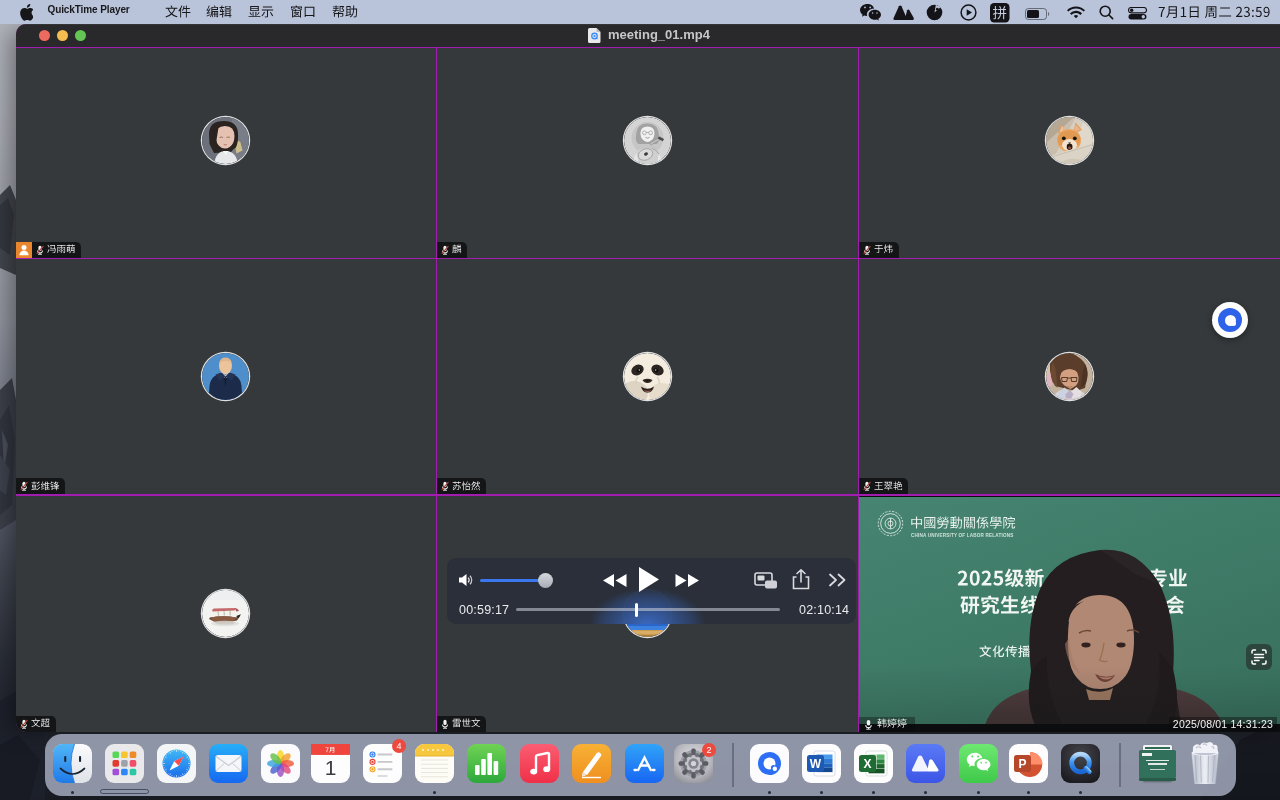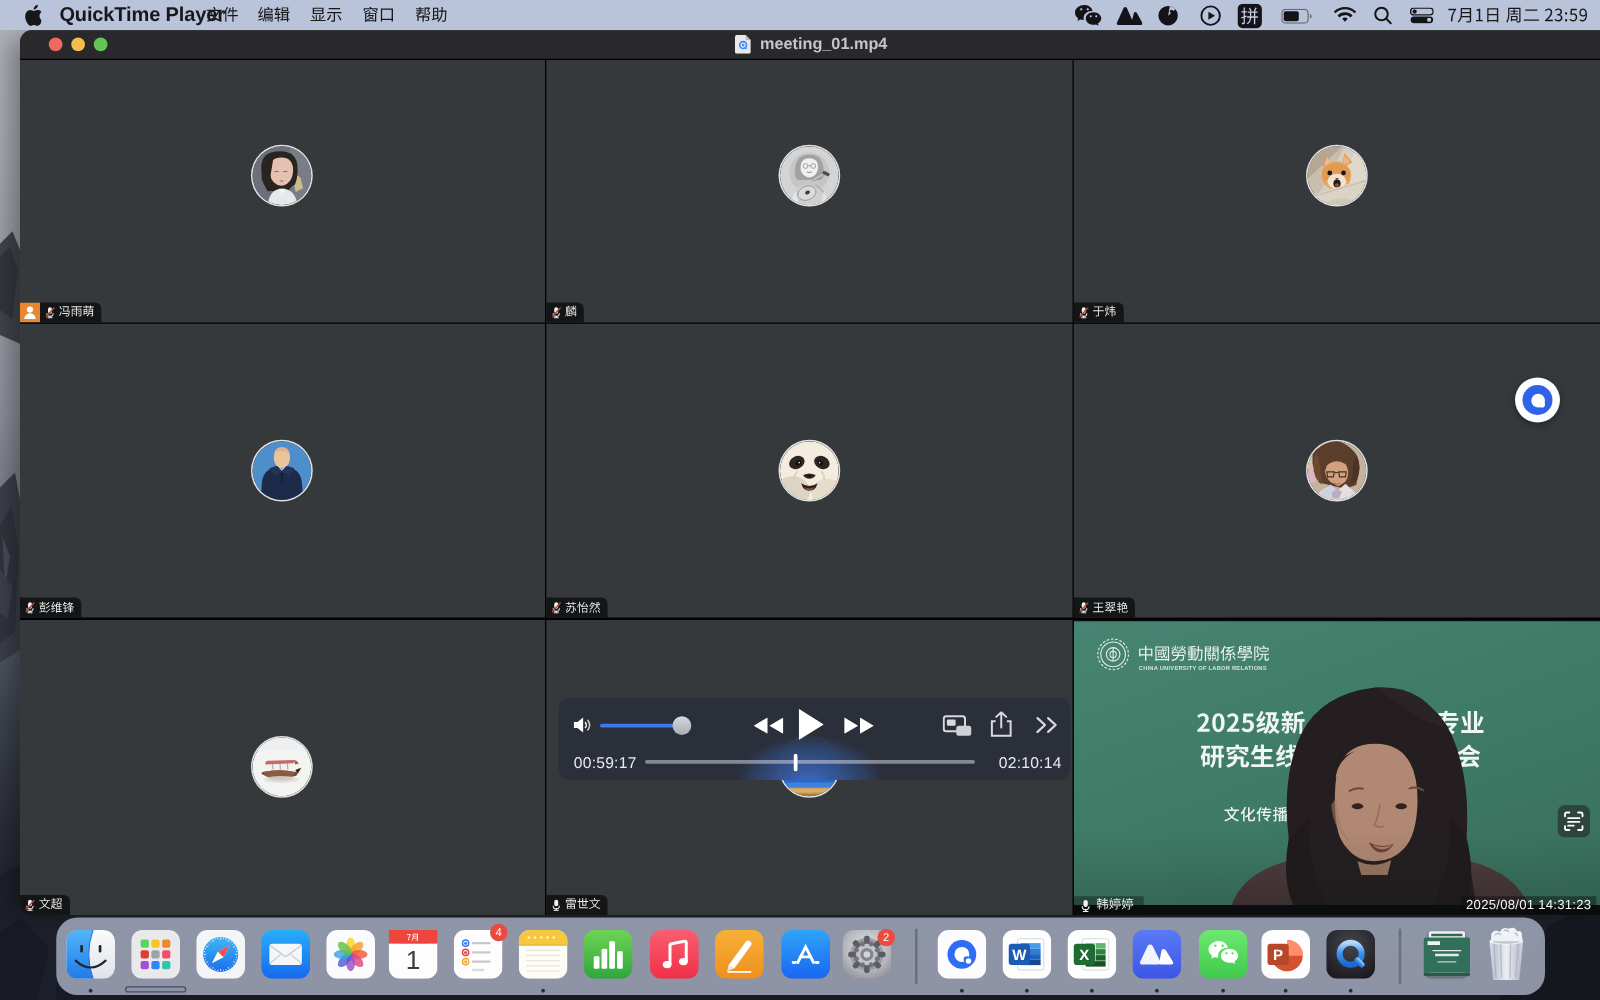--- a/index.html
+++ b/index.html
@@ -1,21 +1,21 @@
 <!DOCTYPE html>
 <html><head><meta charset="utf-8"><style>
 *{margin:0;padding:0;box-sizing:border-box;-webkit-font-smoothing:antialiased}
 html,body{width:1280px;height:800px;overflow:hidden}
 body{font-family:"Liberation Sans",sans-serif;position:relative;background:#20242e}
 .abs{position:absolute}
 #wall{left:0;top:0;width:1280px;height:800px;
  background:linear-gradient(180deg,#b2b4bc 0%,#acaeb6 14%,#9fa1aa 26%,#92959f 40%,#767c89 52%,#5a6070 62%,#404550 72%,#2c303a 82%,#21242d 90%,#171a21 100%)}
 #menubar{left:0;top:0;width:1280px;height:24px;background:#b9c3d9;display:flex;align-items:center;color:#141417;z-index:60}
 #menubar .mitem{font-size:13px;color:#18181b}
-#win{left:16px;top:24px;width:1264px;height:707.5px;background:#000000;border-radius:10px 0 0 10px;overflow:hidden;box-shadow:-10px 3px 22px -4px rgba(0,0,0,.38);z-index:10}
+#win{left:16px;top:24px;width:1264px;height:707.5px;background:#a21caf;border-radius:10px 0 0 10px;overflow:hidden;box-shadow:-10px 3px 22px -4px rgba(0,0,0,.38);z-index:10}
 #titlebar{left:0;top:0;width:100%;height:22.5px;background:#29292c;display:flex;align-items:center;box-shadow:inset 0 1px 0 rgba(255,255,255,.06)}
 .tl{width:11px;height:11px;border-radius:50%;position:absolute;top:6px}
 .tile{position:absolute;background:#35393c;overflow:hidden}
 .avatar{position:absolute;width:47px;height:47px;border-radius:50%;overflow:hidden;box-shadow:0 0 0 1.2px rgba(255,255,255,.85)}
 .chip{position:absolute;left:0;bottom:0;height:16px;background:rgba(12,12,12,.8);border-radius:0 5px 0 0;display:flex;align-items:center;padding:0 5px 0 3px;gap:2px}
 .chip svg{display:block}
 #dock{left:45px;top:733.5px;width:1191px;height:62px;background:rgba(164,172,191,.84);border-radius:17px;z-index:20}
 .dicon{position:absolute;width:39px;height:39px;top:744px;border-radius:9px;z-index:30}
 .ddot{position:absolute;width:3px;height:3px;border-radius:50%;background:#252a3d;top:790.5px;z-index:30}
 .dsep{position:absolute;width:1.5px;top:743px;height:44px;background:rgba(60,65,85,.45);z-index:30}
@@ -34,21 +34,21 @@
 <path d="M0 745 L18 735 L40 760 L30 800 L0 800z" fill="#181b23" opacity=".9"></path>
 </svg>
 </div>
 <div class="abs" id="menubar">
 <div class="abs" style="left:18.5px;top:3.5px"><svg width="14" height="17" viewBox="0 0 81 100">
         <g fill="#17171a" transform="translate(3,2)">
           <path d="M57.6 12.6 c3.4 -4.1 5.8 -9.8 5.2 -15.5 c-5 .3 -11.1 3.4 -14.6 7.5 c-3.2 3.7 -6.1 9.6 -5.3 15.1 c5.6 .5 11.2 -2.9 14.7 -7.1z"></path>
           <path d="M62.6 21.6 c-8.1 -.5 -15 4.6 -18.9 4.6 c-3.9 0 -9.8 -4.4 -16.2 -4.3 c-8.3 .1 -16 4.9 -20.3 12.3 c-8.7 15 -2.2 37.2 6.2 49.4 c4.1 6 9.1 12.7 15.6 12.4 c6.3 -.3 8.6 -4 16.2 -4 c7.5 0 9.7 4 16.3 3.9 c6.8 -.1 11 -6.1 15.2 -12.1 c4.8 -6.9 6.7 -13.6 6.8 -13.9 c-.1 -.1 -13.1 -5.1 -13.2 -20 c-.1 -12.4 10.2 -18.4 10.6 -18.7 c-5.8 -8.5 -14.8 -9.5 -18 -9.7z"></path>
         </g>
       </svg></div>
-<div class="abs mitem" style="left:47.5px;top:4px;font-weight:bold;font-size:16px;letter-spacing:-.1px">QuickTime Player</div>
+<div class="abs mitem" style="left:47.5px;top:4px;font-weight:bold;font-size:10px;letter-spacing:-.1px">QuickTime Player</div>
 <div class="abs" style="left:165px;top:5px"><svg width="27" height="15" viewBox="0 -11.4 27 15">
         <path d="M5.5 -10.7C5.9 -10.1 6.3 -9.2 6.5 -8.7L7.5 -9.0C7.4 -9.5 6.9 -10.4 6.5 -11.0ZM0.7 -8.6V-7.7H2.7C3.4 -5.7 4.5 -4.0 5.8 -2.6C4.4 -1.4 2.6 -0.5 0.5 0.1C0.7 0.3 1.0 0.8 1.1 1.0C3.2 0.3 5.1 -0.6 6.5 -1.9C8.0 -0.6 9.8 0.4 11.9 0.9C12.1 0.7 12.3 0.3 12.6 0.1C10.5 -0.5 8.7 -1.4 7.3 -2.6C8.6 -4.0 9.6 -5.6 10.3 -7.7H12.4V-8.6ZM6.6 -3.3C5.3 -4.5 4.4 -6.0 3.7 -7.7H9.2C8.6 -5.9 7.7 -4.5 6.6 -3.3Z M17.1 -4.4V-3.5H20.9V1.0H21.8V-3.5H25.4V-4.4H21.8V-7.3H24.8V-8.3H21.8V-10.8H20.9V-8.3H19.1C19.3 -8.8 19.4 -9.5 19.6 -10.1L18.6 -10.3C18.3 -8.6 17.8 -6.9 17.0 -5.8C17.3 -5.7 17.7 -5.5 17.8 -5.3C18.2 -5.9 18.5 -6.6 18.8 -7.3H20.9V-4.4ZM16.5 -10.9C15.8 -8.9 14.6 -7.0 13.4 -5.7C13.6 -5.5 13.9 -5.0 14.0 -4.7C14.4 -5.2 14.8 -5.7 15.2 -6.2V1.0H16.1V-7.8C16.6 -8.7 17.0 -9.6 17.4 -10.6Z" fill="#18181b"></path>
       </svg></div>
 <div class="abs" style="left:206px;top:5px"><svg width="27" height="15" viewBox="0 -11.4 27 15">
         <path d="M0.5 -0.7 0.8 0.2C1.8 -0.2 3.2 -0.8 4.5 -1.3L4.3 -2.1C2.9 -1.6 1.5 -1.0 0.5 -0.7ZM0.8 -5.5C1.0 -5.6 1.3 -5.7 2.7 -5.8C2.2 -5.0 1.7 -4.4 1.5 -4.1C1.1 -3.6 0.9 -3.3 0.6 -3.2C0.7 -3.0 0.8 -2.5 0.9 -2.4C1.1 -2.5 1.5 -2.7 4.4 -3.3C4.4 -3.5 4.3 -3.9 4.3 -4.1L2.2 -3.7C3.1 -4.9 4.0 -6.3 4.7 -7.8L3.9 -8.2C3.7 -7.7 3.4 -7.2 3.2 -6.7L1.7 -6.6C2.5 -7.7 3.2 -9.2 3.7 -10.6L2.8 -10.9C2.3 -9.3 1.5 -7.6 1.2 -7.2C0.9 -6.8 0.7 -6.4 0.5 -6.4C0.6 -6.1 0.7 -5.7 0.8 -5.5ZM8.1 -4.5V-2.6H7.0V-4.5ZM8.8 -4.5H9.7V-2.6H8.8ZM6.3 -5.4V0.9H7.0V-1.9H8.1V0.6H8.8V-1.9H9.7V0.6H10.4V-1.9H11.3V0.1C11.3 0.2 11.3 0.2 11.2 0.2C11.1 0.2 10.9 0.2 10.6 0.2C10.7 0.4 10.8 0.7 10.8 0.9C11.3 0.9 11.6 0.9 11.8 0.8C12.0 0.7 12.1 0.5 12.1 0.1V-5.4L11.3 -5.4ZM10.4 -4.5H11.3V-2.6H10.4ZM7.9 -10.7C8.1 -10.4 8.3 -9.9 8.4 -9.5H5.4V-6.7C5.4 -4.7 5.3 -1.8 4.1 0.3C4.3 0.4 4.7 0.7 4.8 0.8C6.0 -1.3 6.3 -4.4 6.3 -6.5H12.0V-9.5H9.5C9.3 -9.9 9.1 -10.5 8.8 -11.0ZM6.3 -8.7H11.0V-7.3H6.3Z M20.2 -9.8H23.6V-8.4H20.2ZM19.3 -10.5V-7.7H24.6V-10.5ZM14.1 -4.3C14.2 -4.4 14.5 -4.5 15.0 -4.5H16.2V-2.6L13.5 -2.2L13.7 -1.2L16.2 -1.7V1.0H17.1V-1.9L18.6 -2.2L18.5 -3.0L17.1 -2.8V-4.5H18.3V-5.4H17.1V-7.4H16.2V-5.4H14.9C15.3 -6.3 15.7 -7.3 16.0 -8.4H18.4V-9.4H16.2C16.3 -9.8 16.4 -10.3 16.5 -10.7L15.5 -10.9C15.5 -10.4 15.4 -9.9 15.3 -9.4H13.6V-8.4H15.0C14.8 -7.4 14.5 -6.6 14.4 -6.2C14.1 -5.7 14.0 -5.2 13.8 -5.2C13.9 -4.9 14.0 -4.5 14.1 -4.3ZM23.6 -6.1V-5.0H20.3V-6.1ZM18.2 -1.0 18.4 -0.1 23.6 -0.5V1.0H24.5V-0.6L25.5 -0.7L25.5 -1.5L24.5 -1.4V-6.1H25.4V-7.0H18.5V-6.1H19.4V-1.1ZM23.6 -4.3V-3.1H20.3V-4.3ZM23.6 -2.4V-1.4L20.3 -1.1V-2.4Z" fill="#18181b"></path>
       </svg></div>
 <div class="abs" style="left:248px;top:5px"><svg width="27" height="15" viewBox="0 -11.4 27 15">
         <path d="M3.2 -7.4H9.8V-6.1H3.2ZM3.2 -9.5H9.8V-8.2H3.2ZM2.2 -10.3V-5.3H10.8V-10.3ZM10.7 -4.3C10.2 -3.5 9.5 -2.3 8.9 -1.6L9.6 -1.3C10.2 -2.0 10.9 -3.0 11.5 -3.9ZM1.6 -3.9C2.1 -3.0 2.8 -1.9 3.1 -1.2L3.9 -1.6C3.6 -2.3 2.9 -3.4 2.4 -4.2ZM7.4 -4.7V-0.5H5.5V-4.7H4.6V-0.5H0.5V0.4H12.5V-0.5H8.4V-4.7Z M16.0 -4.6C15.5 -3.1 14.5 -1.7 13.5 -0.7C13.7 -0.6 14.1 -0.3 14.4 -0.1C15.4 -1.1 16.4 -2.7 17.0 -4.3ZM21.9 -4.2C22.8 -2.9 23.8 -1.2 24.2 -0.1L25.1 -0.6C24.8 -1.7 23.7 -3.3 22.8 -4.5ZM14.9 -10.0V-9.0H24.1V-10.0ZM13.8 -6.8V-5.8H19.0V-0.2C19.0 -0.0 18.9 0.0 18.7 0.0C18.4 0.0 17.6 0.0 16.7 0.0C16.8 0.3 17.0 0.7 17.0 1.0C18.2 1.0 19.0 1.0 19.4 0.9C19.9 0.7 20.0 0.4 20.0 -0.2V-5.8H25.2V-6.8Z" fill="#18181b"></path>
       </svg></div>
 <div class="abs" style="left:290px;top:5px"><svg width="27" height="15" viewBox="0 -11.4 27 15">

